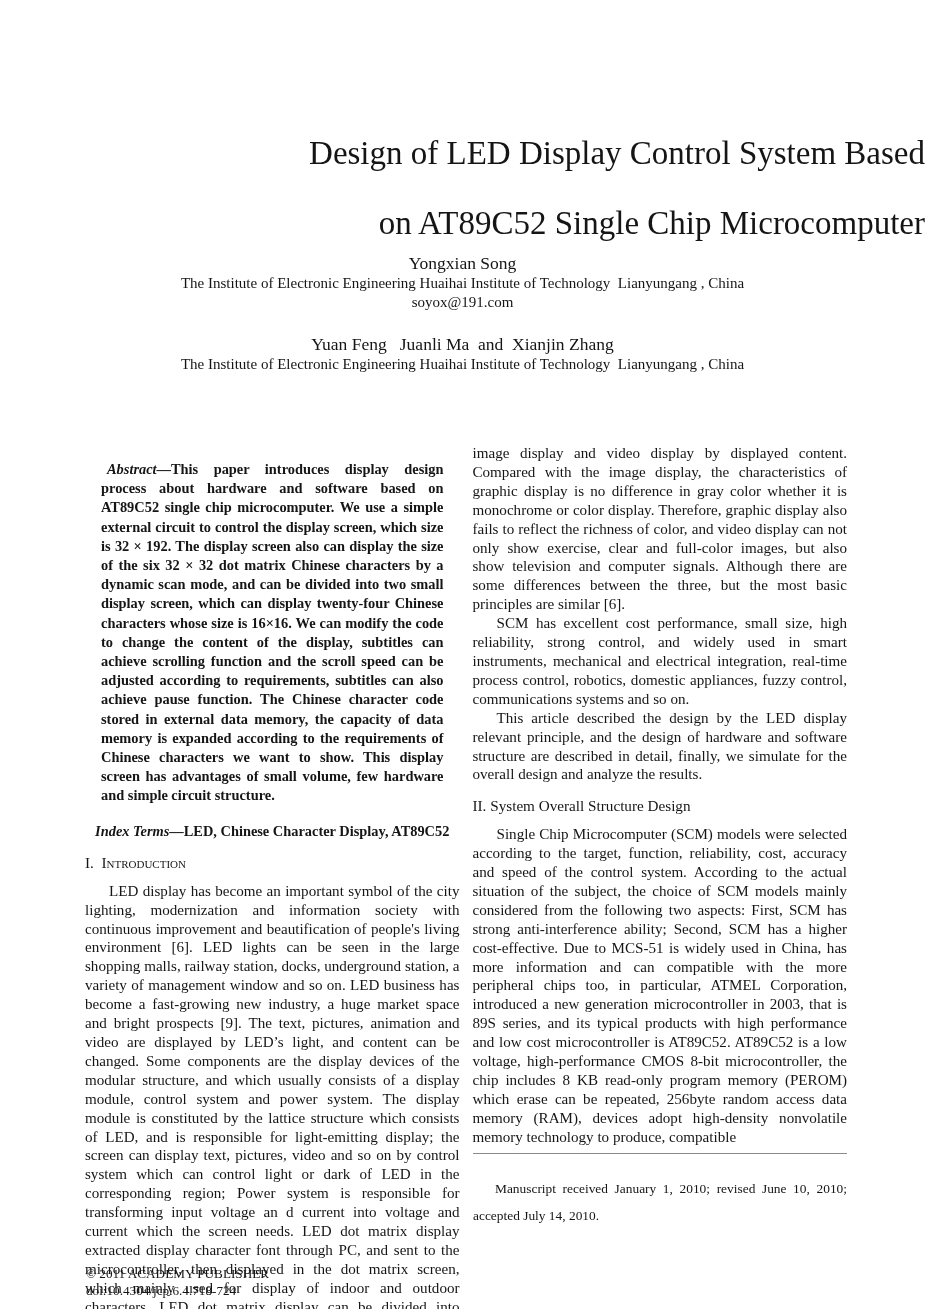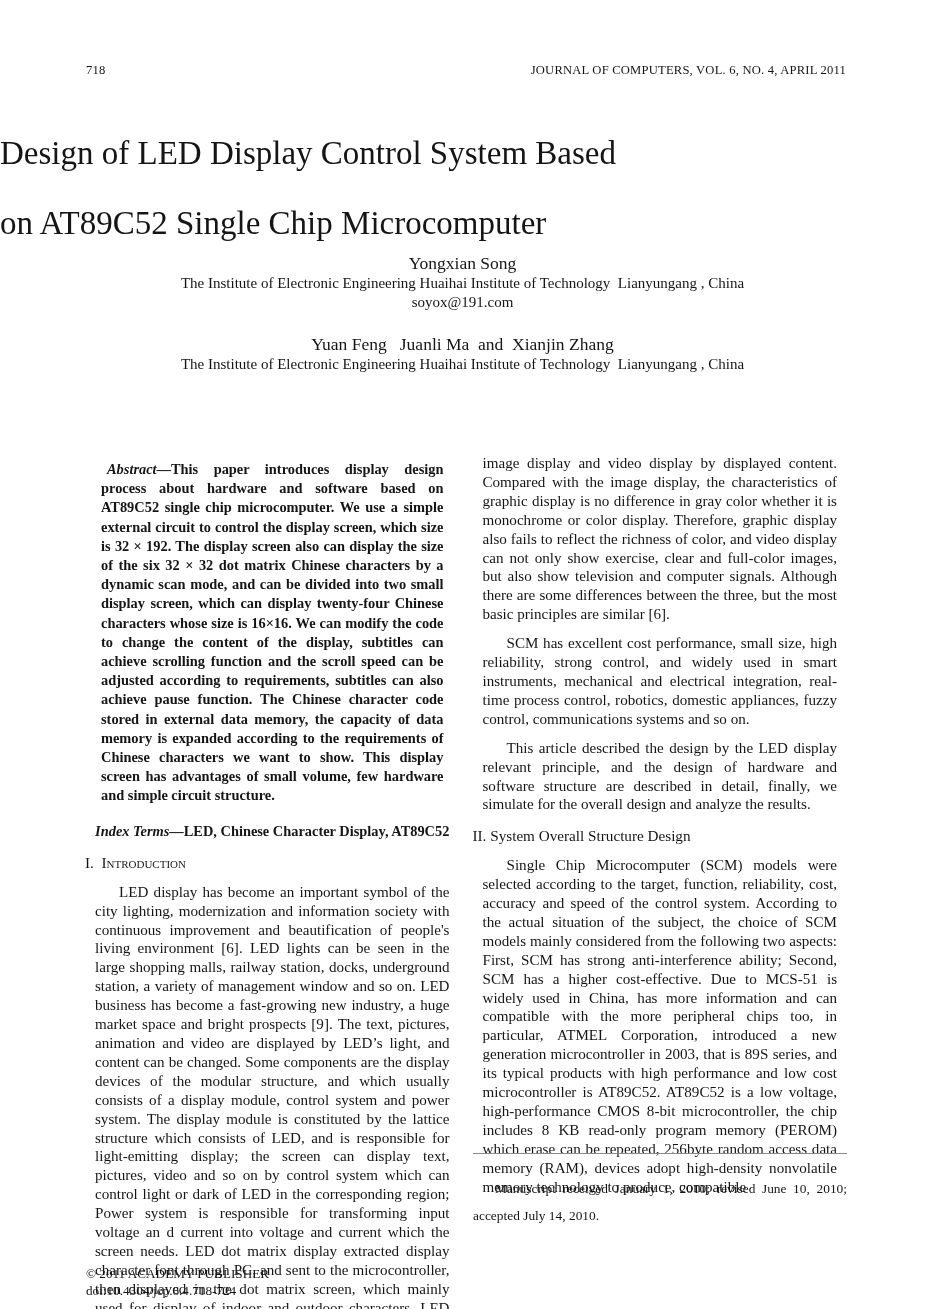--- a/index.html
+++ b/index.html
@@ -18,21 +18,21 @@
     top: 63px; left: 86px; right: 79px;
     display: flex;
     justify-content: space-between;
     font-size: 12.6px;
     letter-spacing: 0.2px;
   }
   
   .paper-title {
     position: absolute;
     top: 118px; left: 0; width: 100%;
-    text-align: left;
+    text-align: right;
     font-size: 33px;
     line-height: 70px;
     font-weight: normal;
     margin: 0;
   }
   
   .authors {
     position: absolute;
     top: 252px; left: 0; width: 100%;
     text-align: center;
@@ -72,21 +72,21 @@
     text-align: center;
   }
   .sec-heading {
     text-align: left;
     font-size: 15.2px;
     font-weight: normal;
     margin: 13px 0 9px 0;
     text-indent: 0;
   }
   .small-caps { font-variant: small-caps; white-space: pre-wrap; }
-  .para { margin: 10px; text-indent: 24px; }
+  .para { margin: 0; text-indent: 24px; }
   .para.no-indent { text-indent: 0; }
   
   .footnote {
     position: absolute;
     left: 473px; top: 1153px;
     width: 374px;
     border-top: 1px solid #8a8a8a;
     padding-top: 21px;
     font-size: 13.4px;
     line-height: 27px;
@@ -100,24 +100,20 @@
     font-size: 13.2px;
     line-height: 17px;
     margin-top: 16px;
   }
 </style>
 </head>
 <body>
 
 <div class="page">
 
-  <div class="running-head">
-    <span>718</span>
-    <span>JOURNAL OF COMPUTERS, VOL. 6, NO. 4, APRIL 2011</span>
-  </div>
 
   <h1 class="paper-title">
     <span>Design of LED Display Control System Based</span><br>
     <span>on AT89C52 Single Chip Microcomputer</span>
   </h1>
 
   <div class="authors">
     <div class="author-block">
       <div class="author-name">Yongxian Song</div>
       <div class="author-affil">The Institute of Electronic Engineering Huaihai Institute of Technology  Lianyungang , China</div>

